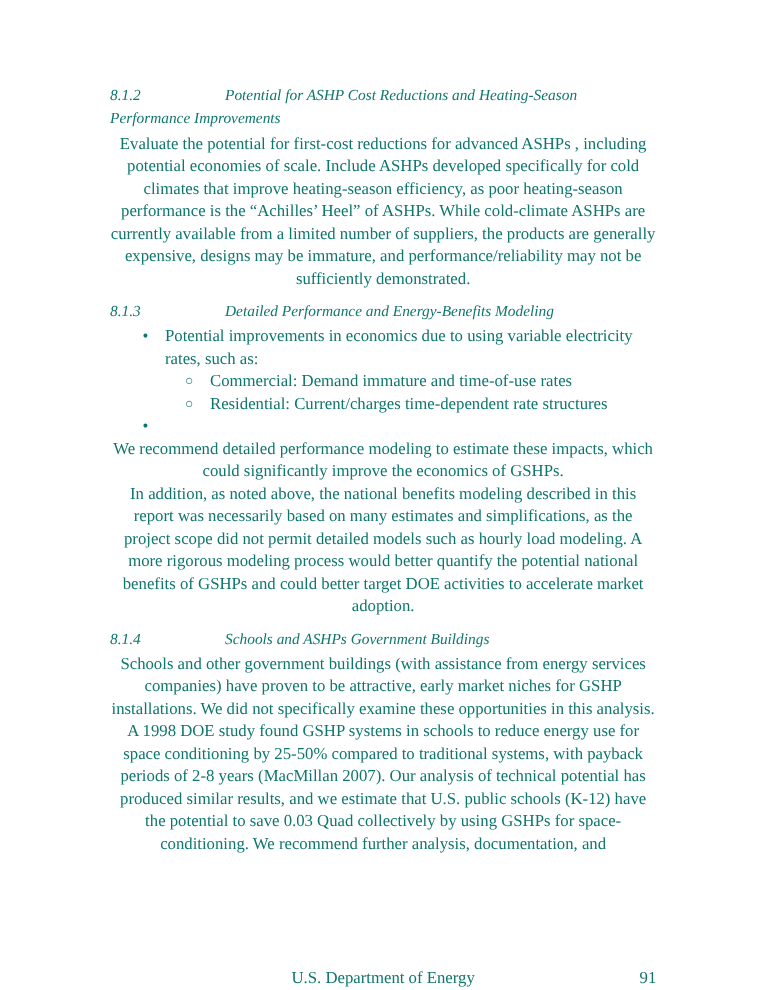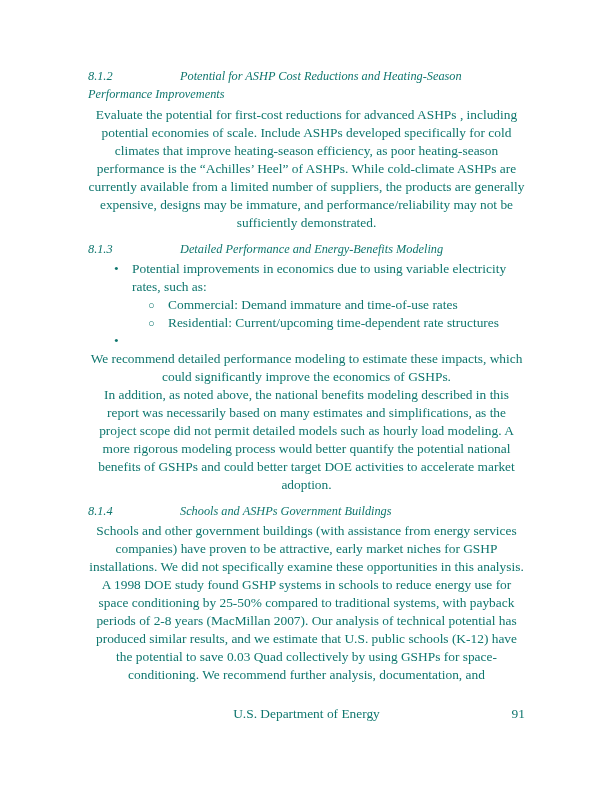--- a/index.html
+++ b/index.html
@@ -88,21 +88,21 @@
     left: 16px;
     top: 0;
     font-size: 11px;
     line-height: 18.05px;
   }
 
   
   .footer {
     position: absolute;
     left: 88px;
-    top: 704px;
+    top: 772px;
     width: 437px;
     height: 20px;
     font-size: 13.4px;
     line-height: 20px;
   }
   .footer .center {
     position: absolute;
     left: 0;
     right: 0;
     text-align: center;
@@ -133,21 +133,21 @@
       <li>
         <span class="bullet">•</span>
         <span>Potential improvements in economics due to using variable electricity rates, such as:</span>
         <ul class="lvl2">
           <li>
             <span class="bullet">○</span>
             <span>Commercial:  Demand immature and time-of-use rates</span>
           </li>
           <li>
             <span class="bullet">○</span>
-            <span>Residential:  Current/upcoming time-dependent rate structures</span>
+            <span>Residential:  Current/charges time-dependent rate structures</span>
           </li>
         </ul>
       </li>
       <li>
         <span class="bullet">•</span>
       </li>
     </ul>
 
     <p class="para gap-para">We recommend detailed performance modeling to estimate these impacts, which could significantly improve the economics of GSHPs.</p>
     <p class="para gap-para">In addition, as noted above, the national benefits modeling described in this report was necessarily based on many estimates and simplifications, as the project scope did not permit detailed models such as hourly load modeling.  A more rigorous modeling process would better quantify the potential national benefits of GSHPs and could better target DOE activities to accelerate market adoption.</p>

